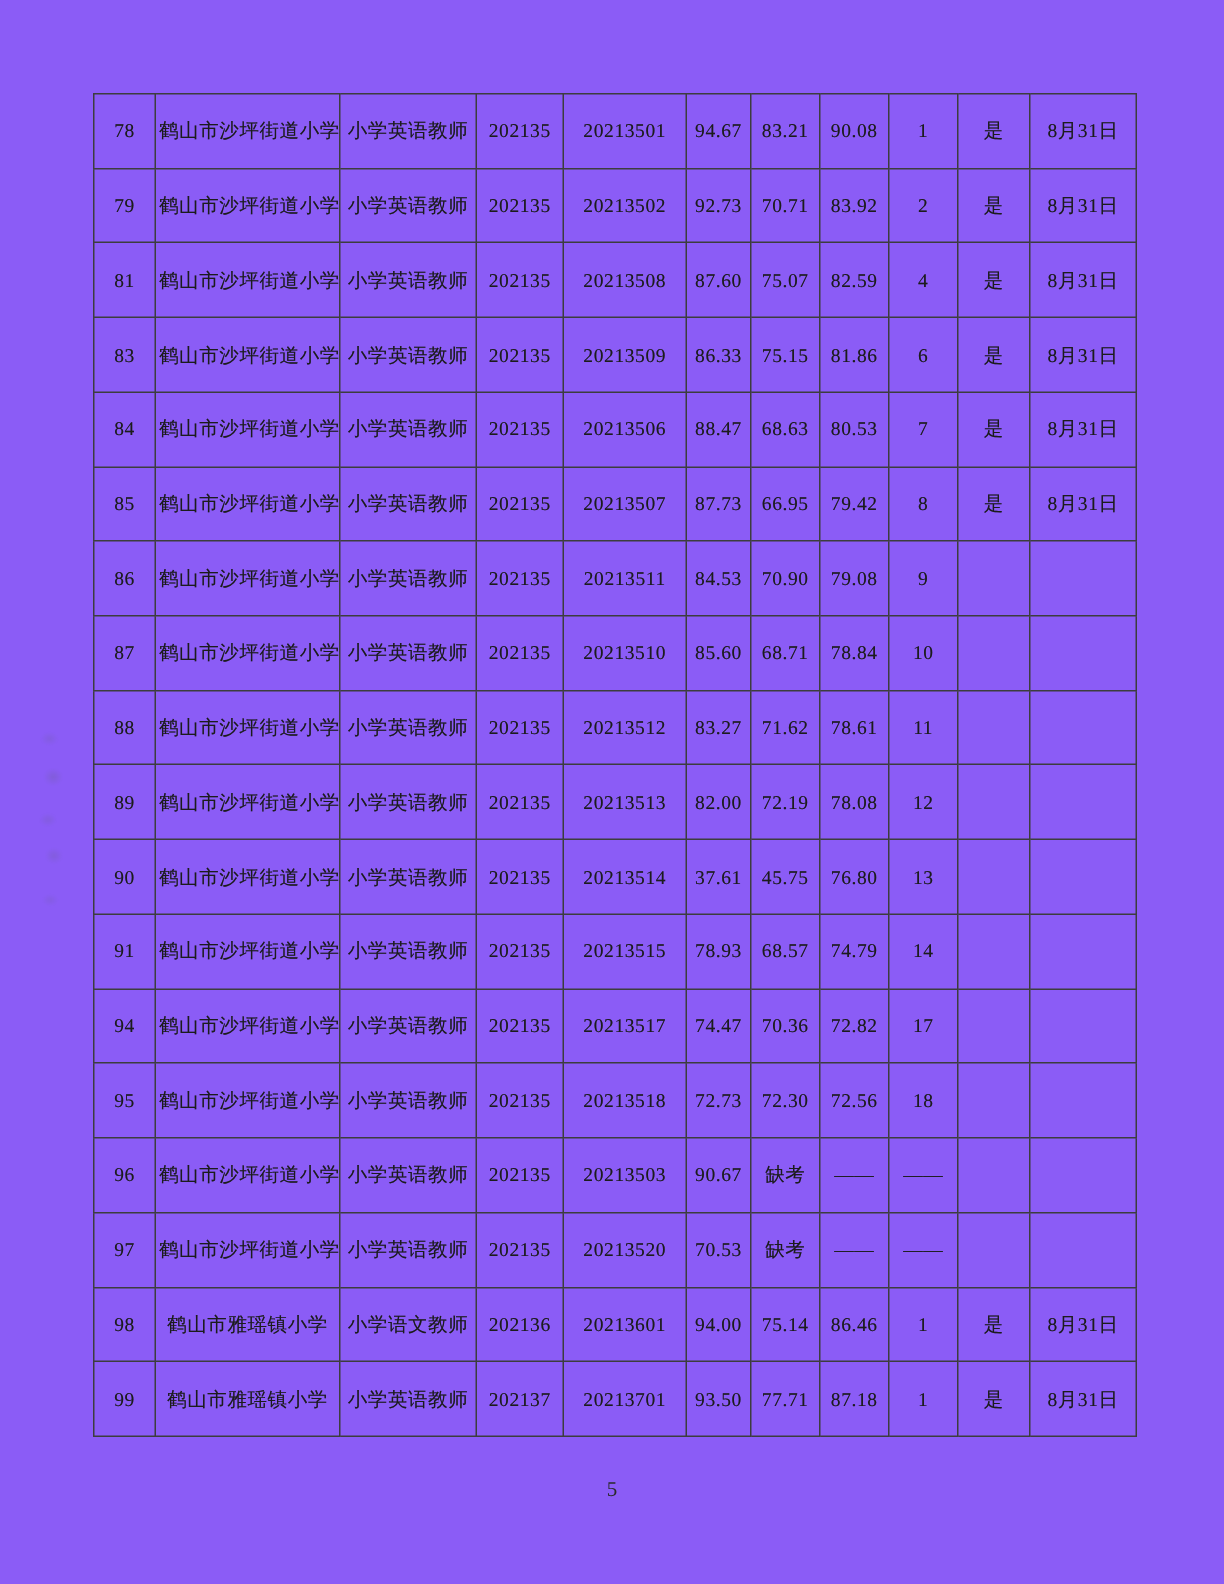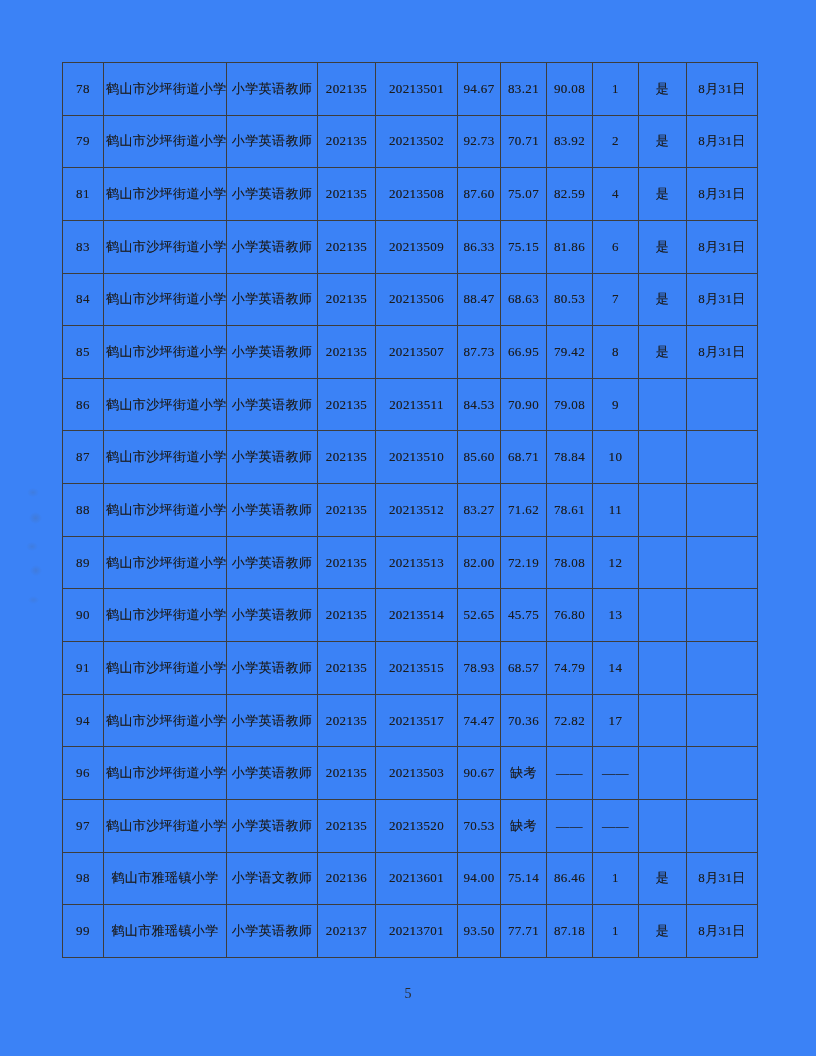--- a/index.html
+++ b/index.html
@@ -11,21 +11,21 @@
     height: 1056px;
     background: #fbfbf9;
     font-family: "Liberation Serif", "DejaVu Serif", serif;
     color: #1c1c1c;
     position: relative;
     overflow: hidden;
   }
   .page {
     position: absolute;
     inset: 0;
-    background: #3b82f6;
+    background: #8b5cf6;
   }
   table.score-table {
     position: absolute;
     left: 62px;
     top: 62px;
     width: 695px;
     height: 896px;
     border-collapse: collapse;
     table-layout: fixed;
   }
@@ -217,21 +217,21 @@
           <td>12</td>
           <td class="cjk"></td>
           <td class="cjk"></td>
         </tr>
         <tr>
           <td>90</td>
           <td class="cjk">鹤山市沙坪街道小学</td>
           <td class="cjk">小学英语教师</td>
           <td>202135</td>
           <td>20213514</td>
-          <td>52.65</td>
+          <td>37.61</td>
           <td class="cjk">45.75</td>
           <td>76.80</td>
           <td>13</td>
           <td class="cjk"></td>
           <td class="cjk"></td>
         </tr>
         <tr>
           <td>91</td>
           <td class="cjk">鹤山市沙坪街道小学</td>
           <td class="cjk">小学英语教师</td>
@@ -247,20 +247,33 @@
         <tr>
           <td>94</td>
           <td class="cjk">鹤山市沙坪街道小学</td>
           <td class="cjk">小学英语教师</td>
           <td>202135</td>
           <td>20213517</td>
           <td>74.47</td>
           <td class="cjk">70.36</td>
           <td>72.82</td>
           <td>17</td>
+          <td class="cjk"></td>
+          <td class="cjk"></td>
+        </tr>
+        <tr>
+          <td>95</td>
+          <td class="cjk">鹤山市沙坪街道小学</td>
+          <td class="cjk">小学英语教师</td>
+          <td>202135</td>
+          <td>20213518</td>
+          <td>72.73</td>
+          <td class="cjk">72.30</td>
+          <td>72.56</td>
+          <td>18</td>
           <td class="cjk"></td>
           <td class="cjk"></td>
         </tr>
         <tr>
           <td>96</td>
           <td class="cjk">鹤山市沙坪街道小学</td>
           <td class="cjk">小学英语教师</td>
           <td>202135</td>
           <td>20213503</td>
           <td>90.67</td>

